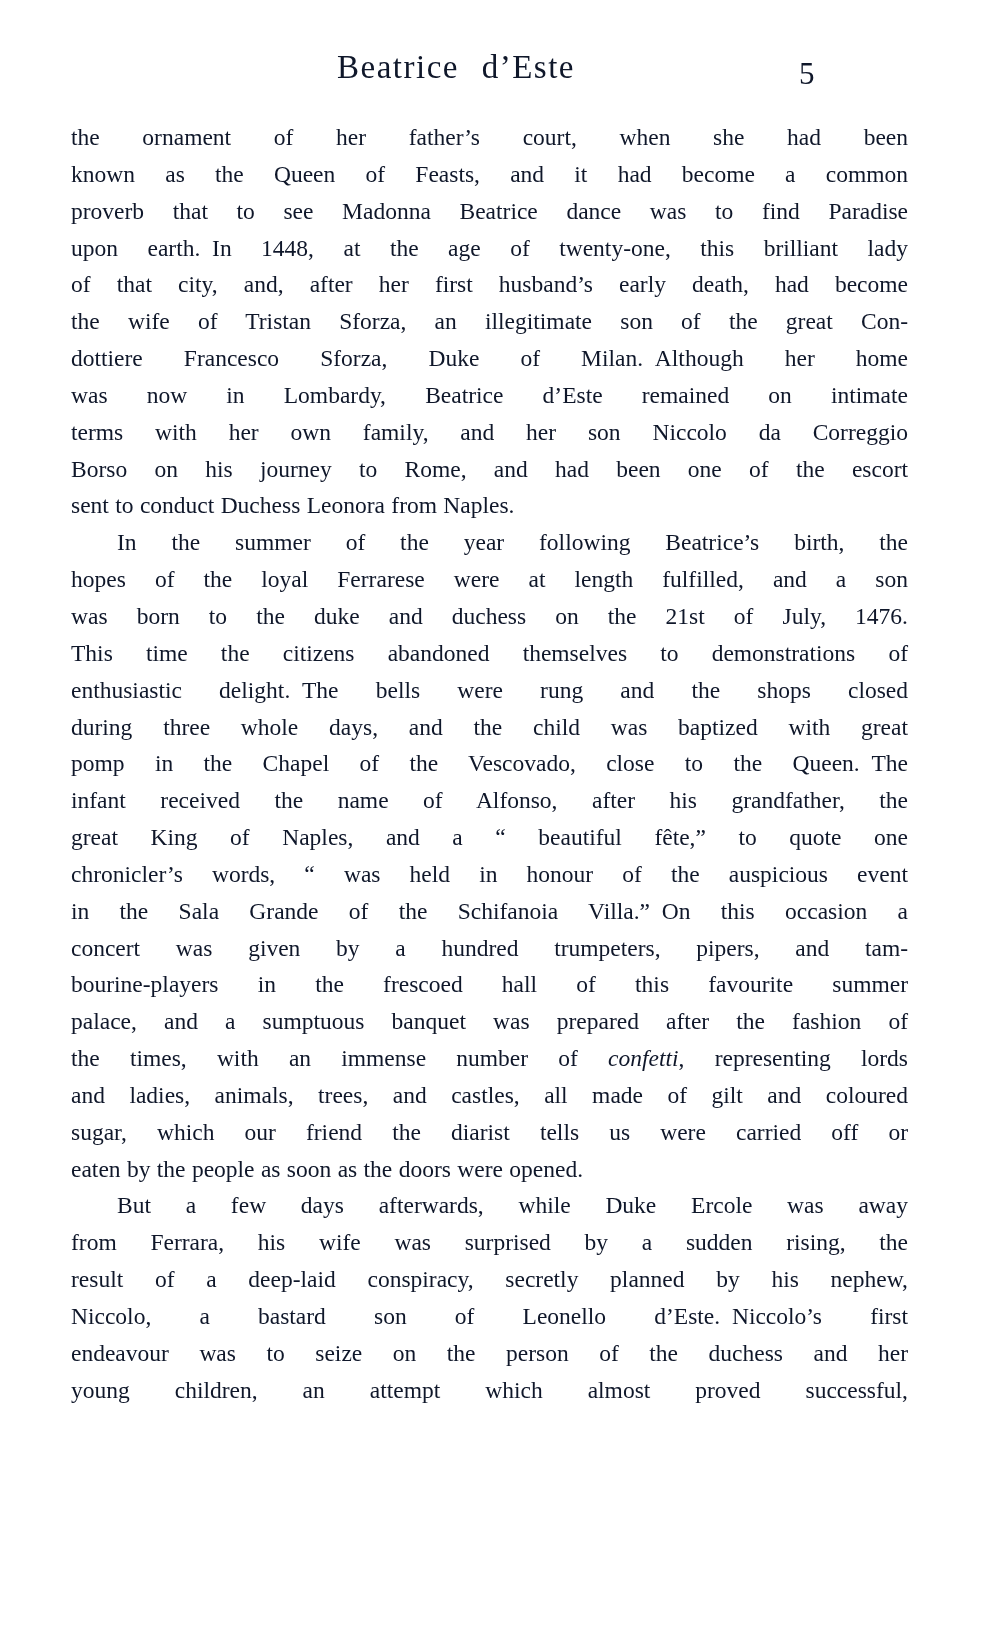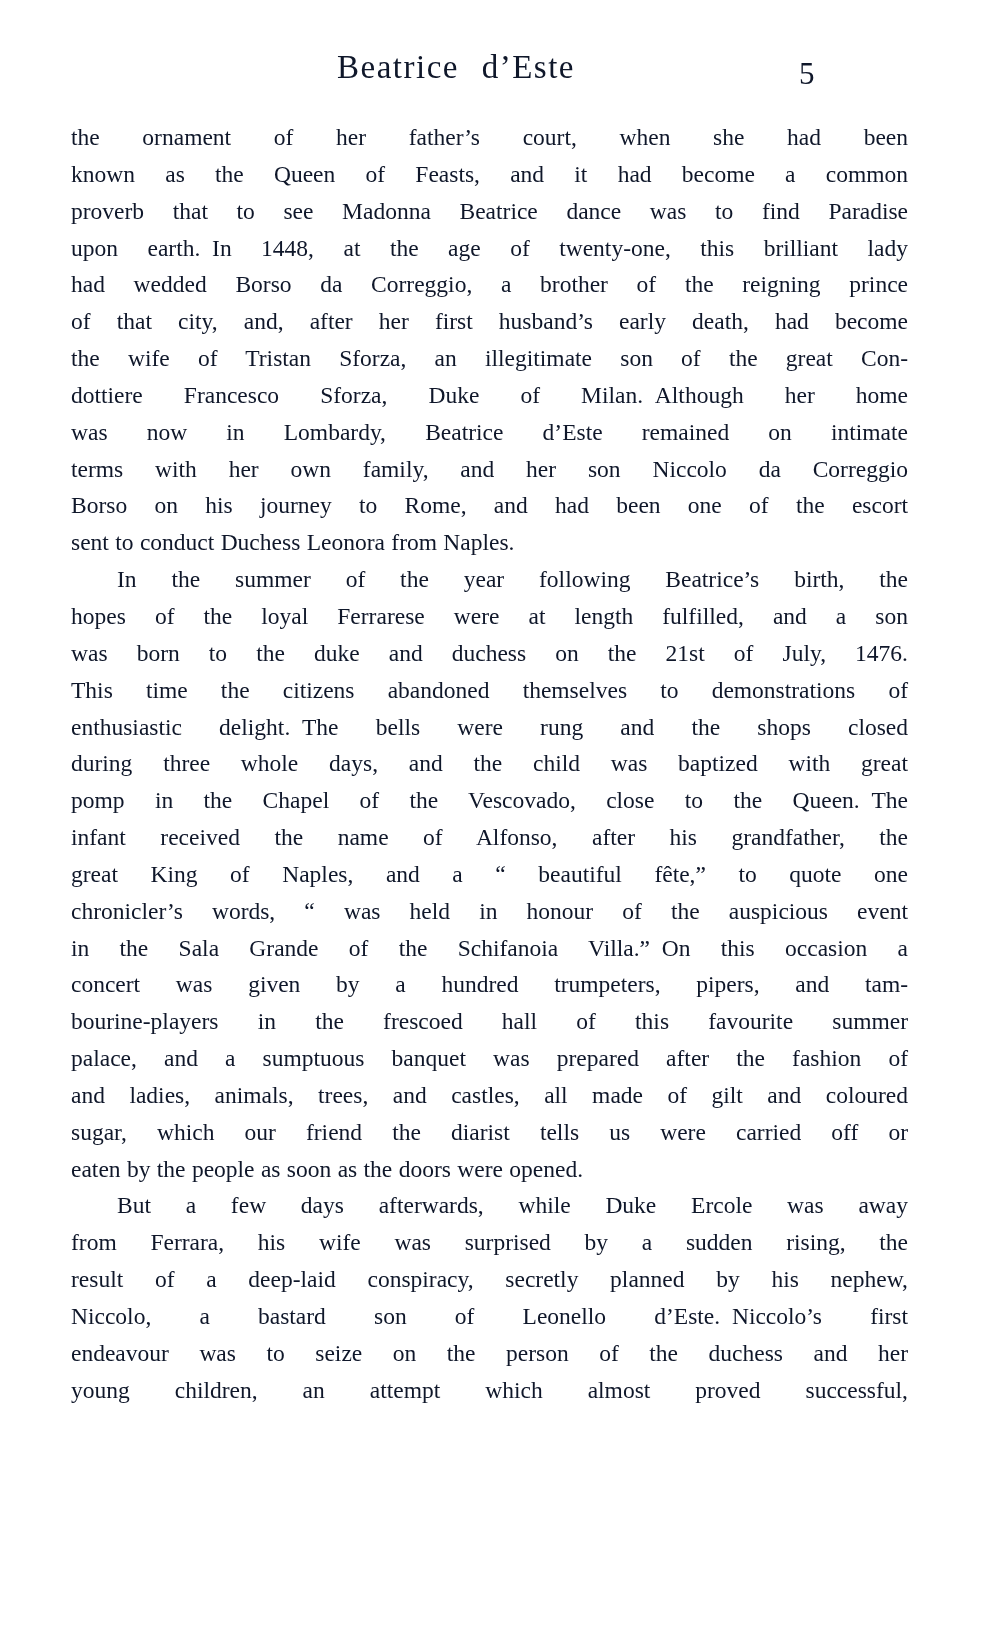--- a/index.html
+++ b/index.html
@@ -60,21 +60,20 @@
 
 <div class="page">
   <div class="page-title">Beatrice d’Este</div>
   <div class="page-number">5</div>
   <div class="body-text" id="body-text">
       <div class="paragraph">
         <div class="line">the ornament of her father’s court, when she had been</div>
         <div class="line">known as the Queen of Feasts, and it had become a common</div>
         <div class="line">proverb that to see Madonna Beatrice dance was to find Paradise</div>
         <div class="line">upon earth. In 1448, at the age of twenty-one, this brilliant lady</div>
-        <div class="line">had wedded Borso da Correggio, a brother of the reigning prince</div>
         <div class="line">of that city, and, after her first husband’s early death, had become</div>
         <div class="line">the wife of Tristan Sforza, an illegitimate son of the great Con-</div>
         <div class="line">dottiere Francesco Sforza, Duke of Milan. Although her home</div>
         <div class="line">was now in Lombardy, Beatrice d’Este remained on intimate</div>
         <div class="line">terms with her own family, and her son Niccolo da Correggio</div>
         <div class="line">Borso on his journey to Rome, and had been one of the escort</div>
         <div class="line flush">sent to conduct Duchess Leonora from Naples.</div>
       </div>
       <div class="paragraph">
         <div class="line indent">In the summer of the year following Beatrice’s birth, the</div>
@@ -84,20 +83,21 @@
         <div class="line">enthusiastic delight. The bells were rung and the shops closed</div>
         <div class="line">during three whole days, and the child was baptized with great</div>
         <div class="line">pomp in the Chapel of the Vescovado, close to the Queen. The</div>
         <div class="line">infant received the name of Alfonso, after his grandfather, the</div>
         <div class="line">great King of Naples, and a “ beautiful fête,” to quote one</div>
         <div class="line">chronicler’s words, “ was held in honour of the auspicious event</div>
         <div class="line">in the Sala Grande of the Schifanoia Villa.” On this occasion a</div>
         <div class="line">concert was given by a hundred trumpeters, pipers, and tam-</div>
         <div class="line">bourine-players in the frescoed hall of this favourite summer</div>
         <div class="line">palace, and a sumptuous banquet was prepared after the fashion of</div>
+        <div class="line"><span class="">the times, with an immense number of </span><span class="italic">confetti</span><span class="">, representing lords</span></div>
         <div class="line">and ladies, animals, trees, and castles, all made of gilt and coloured</div>
         <div class="line">sugar, which our friend the diarist tells us were carried off or</div>
         <div class="line flush">eaten by the people as soon as the doors were opened.</div>
       </div>
       <div class="paragraph">
         <div class="line indent">But a few days afterwards, while Duke Ercole was away</div>
         <div class="line">from Ferrara, his wife was surprised by a sudden rising, the</div>
         <div class="line">result of a deep-laid conspiracy, secretly planned by his nephew,</div>
         <div class="line">Niccolo, a bastard son of Leonello d’Este. Niccolo’s first</div>
         <div class="line">endeavour was to seize on the person of the duchess and her</div>

